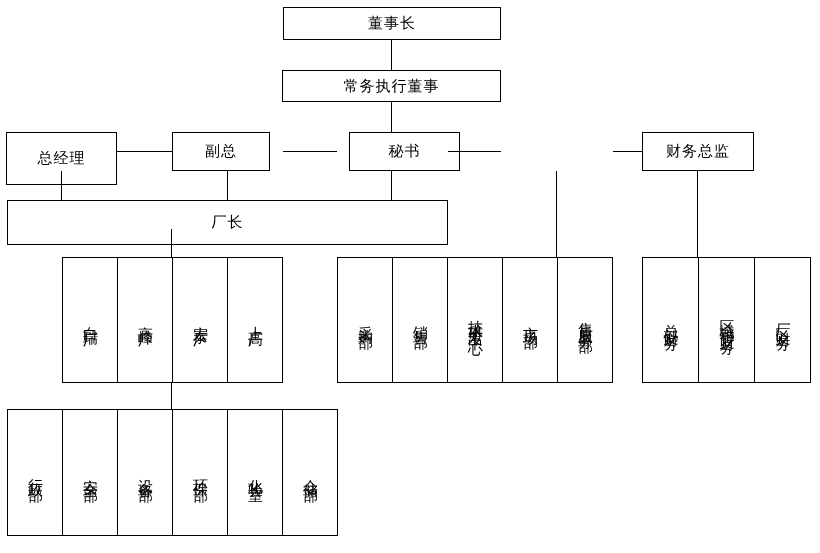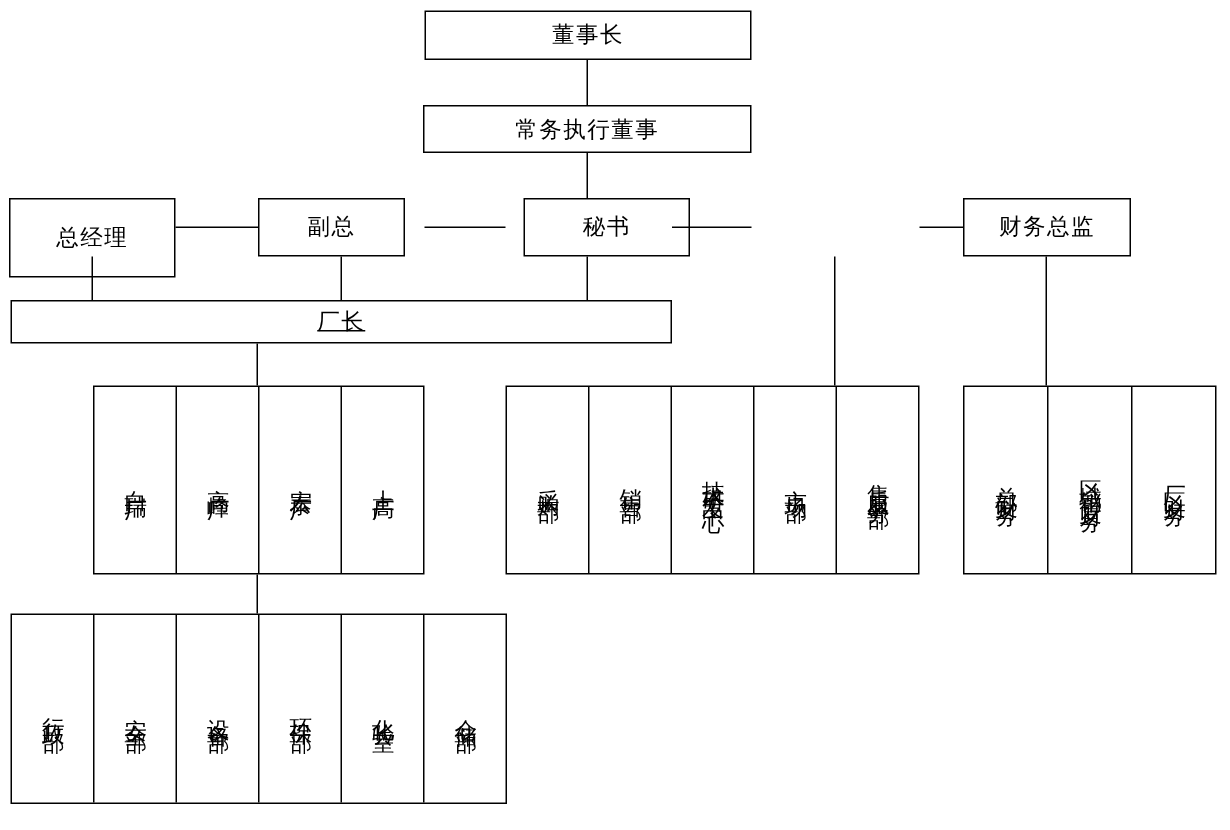--- a/index.html
+++ b/index.html
@@ -51,21 +51,21 @@
   .hline { position: absolute; height: 1px; background: #000000; }
 
   
   #n-chairman        { left:283px; top:7px;   width:218px; height:33px; }
   #n-emd             { left:282px; top:70px;  width:219px; height:32px; }
   #n-gm              { left:6px;   top:132px; width:111px; height:53px; }
   #n-dgm             { left:172px; top:132px; width:98px; height:39px; }
   #n-sec             { left:337px; top:132px; width:111px; height:39px;margin-left:12px; }
   #n-ed              { left:501px; top:132px; width:112px; height:39px; }
   #n-fd              { left:642px; top:132px; width:112px; height:39px; }
-  #n-fdir            { left:7px;   top:200px; width:441px; height:29px;text-decoration:underline; }
+  #n-fdir            { left:7px;   top:200px; width:441px; height:45px; }
 
   
   #g-factories       { left:62px;  top:257px; width:221px; height:126px; }
   #g-departments     { left:337px; top:257px; width:276px; height:126px; }
   #g-finance         { left:642px; top:257px; width:169px; height:126px; }
   #g-factorydeps     { left:7px;   top:409px; width:331px; height:127px; }
 
   
   #c-chairman-emd    { left:391px; top:40px;  height:30px; }
   #c-emd-sec         { left:391px; top:102px; height:30px; }

